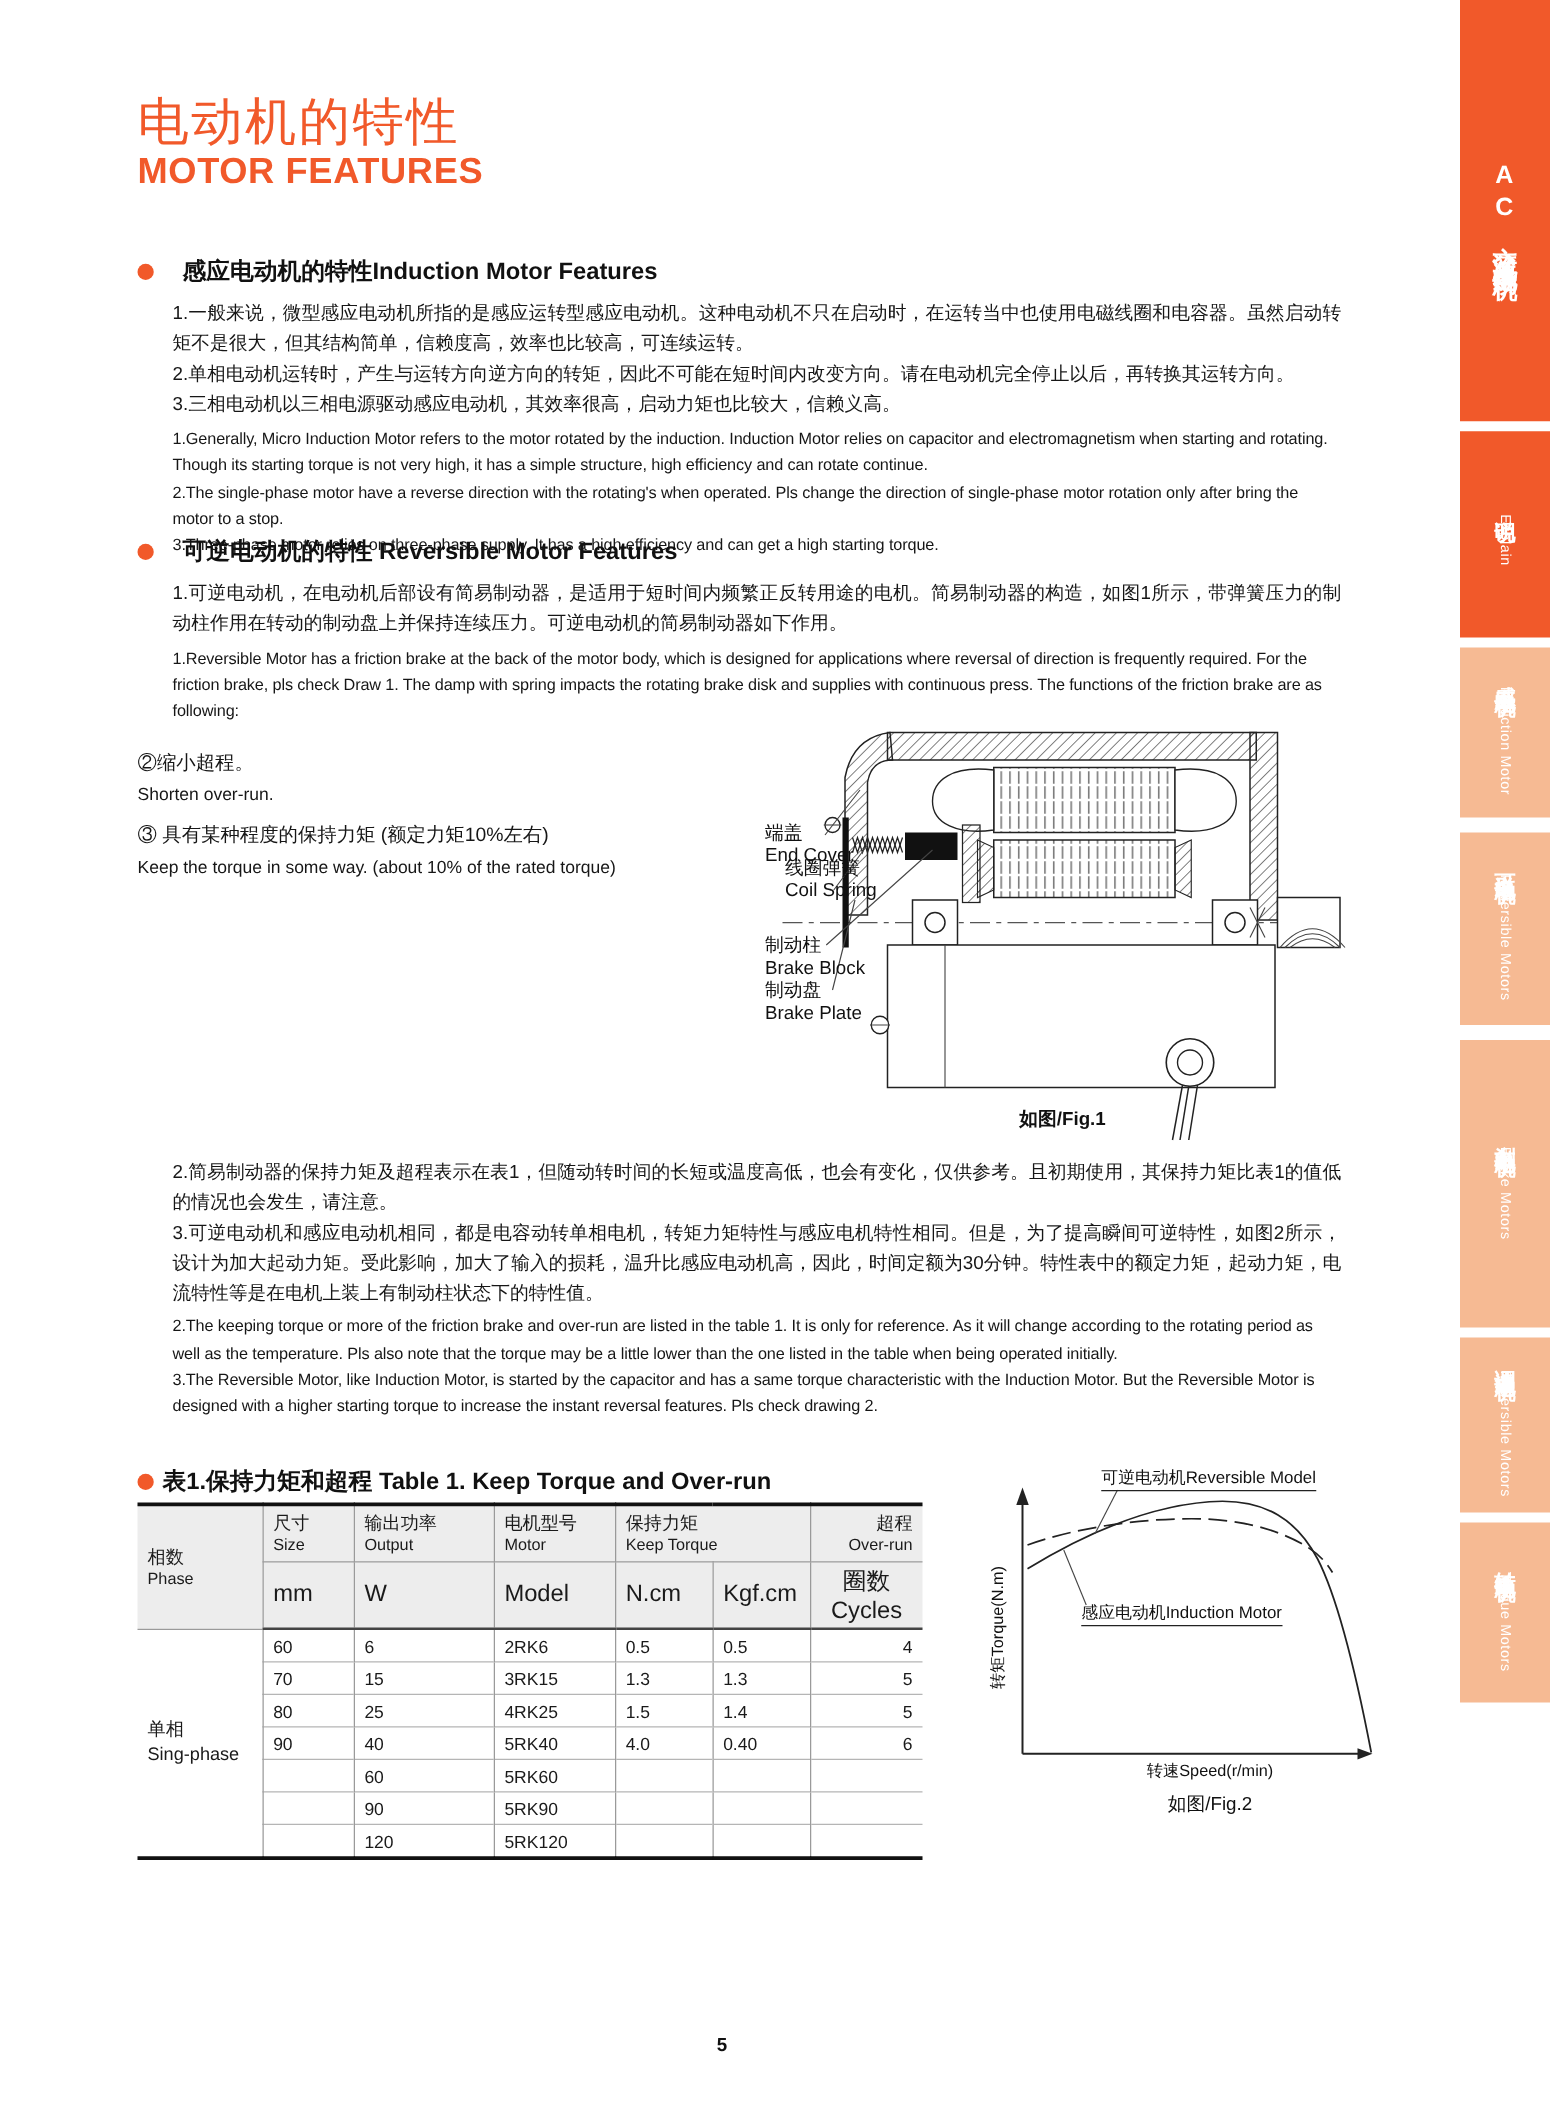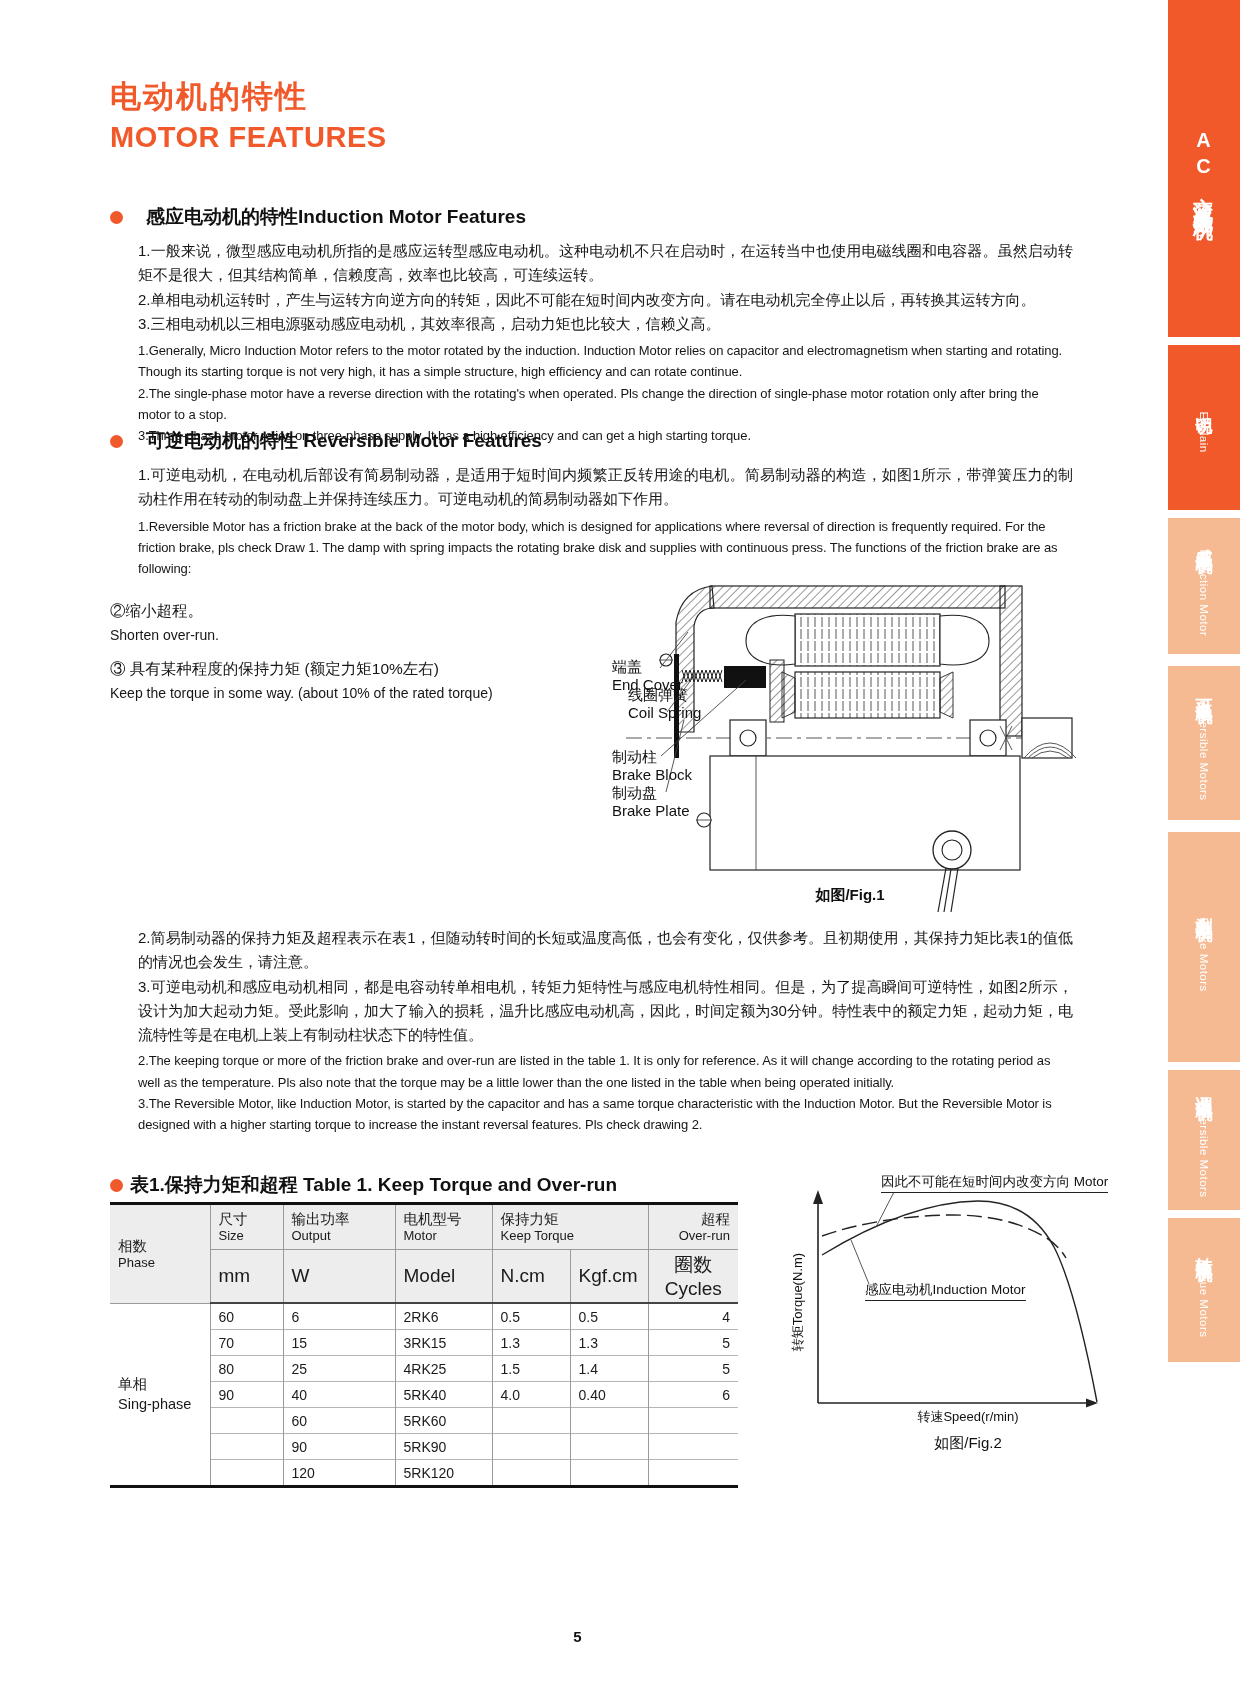--- a/index.html
+++ b/index.html
@@ -2,21 +2,21 @@
 <html><head>
 <meta charset="utf-8">
 <style>
   html,body{margin:0;padding:0;}
   body{
     width:1240px;height:1683px;position:relative;background:#ffffff;
     font-family:"Liberation Sans",sans-serif;color:#1a1a1a;overflow:hidden;
   }
   .abs{position:absolute;}
   
-  .title-cn{font-size:31px;font-weight:bold;color:#F1592A;letter-spacing:2px;line-height:46px;}
+  .title-cn{font-size:41px;font-weight:normal;color:#F1592A;letter-spacing:2px;line-height:46px;}
   .title-en{font-size:29px;font-weight:bold;color:#F1592A;letter-spacing:0.5px;line-height:34px;}
   
   .sec-head{display:flex;align-items:center;gap:23px;font-size:19px;font-weight:bold;color:#111;margin-top:24px;}
   .bullet{width:13px;height:13px;border-radius:50%;background:#F1592A;flex:0 0 13px;}
   
   .para-cn{font-size:15px;line-height:24.3px;text-align:justify;color:#161616;margin:0;}
   .para-en{font-size:13px;line-height:21.2px;letter-spacing:-0.1px;color:#161616;margin:0;}
   .plist{width:935px;margin-left:28px;}
   
   .feat-cn{font-size:15.5px;line-height:25px;color:#161616;}
@@ -311,21 +311,21 @@
     <line x1="70" y1="315" x2="340" y2="315" stroke="#222" stroke-width="1.6"></line>
     <polygon points="350,315 338,310.5 338,319.5" fill="#222"></polygon>
 
     <path d="M 74 167 C 115 142, 172 114, 230 113 C 264 113, 289 127, 306 159 C 323 192, 339 262, 349 314" fill="none" stroke="#222" stroke-width="1.4"></path>
 
     <path d="M 74 148 C 110 135, 160 127, 205 127 C 240 127, 272 134, 297 149 C 305 154, 312 160, 318 170" fill="none" stroke="#222" stroke-width="1.4" stroke-dasharray="15 6"></path>
 
     <line x1="146" y1="104" x2="128" y2="139" stroke="#444" stroke-width="0.9"></line>
     <line x1="121" y1="196" x2="103" y2="152" stroke="#444" stroke-width="0.9"></line>
   </svg>
-  <div class="fig2-annot" style="left:133px;top:85px;">因此不可能在短时间内改变方向 Motor</div>
+  <div class="fig2-annot" style="left:133px;top:85px;">可逆电动机Reversible Model</div>
   <div class="fig2-annot" style="left:117px;top:193px;">感应电动机Induction Motor</div>
   <div class="fig2-axis-label" style="left:-35px;top:205px;width:170px;text-align:center;transform:rotate(-90deg);">转矩Torque(N.m)</div>
   <div class="fig2-axis-label" style="left:130px;top:320px;width:180px;text-align:center;">转速Speed(r/min)</div>
   <div class="fig-caption abs" style="left:130px;top:346px;width:180px;font-weight:normal;">如图/Fig.2</div>
 </div>
 
 <div class="side-block side-orange" style="top:0;height:337px;">
   <div class="vwrap"><span class="v-main">AC交流减速电动机</span></div>
 </div>
 <div class="side-block side-orange" style="top:345px;height:165px;">

